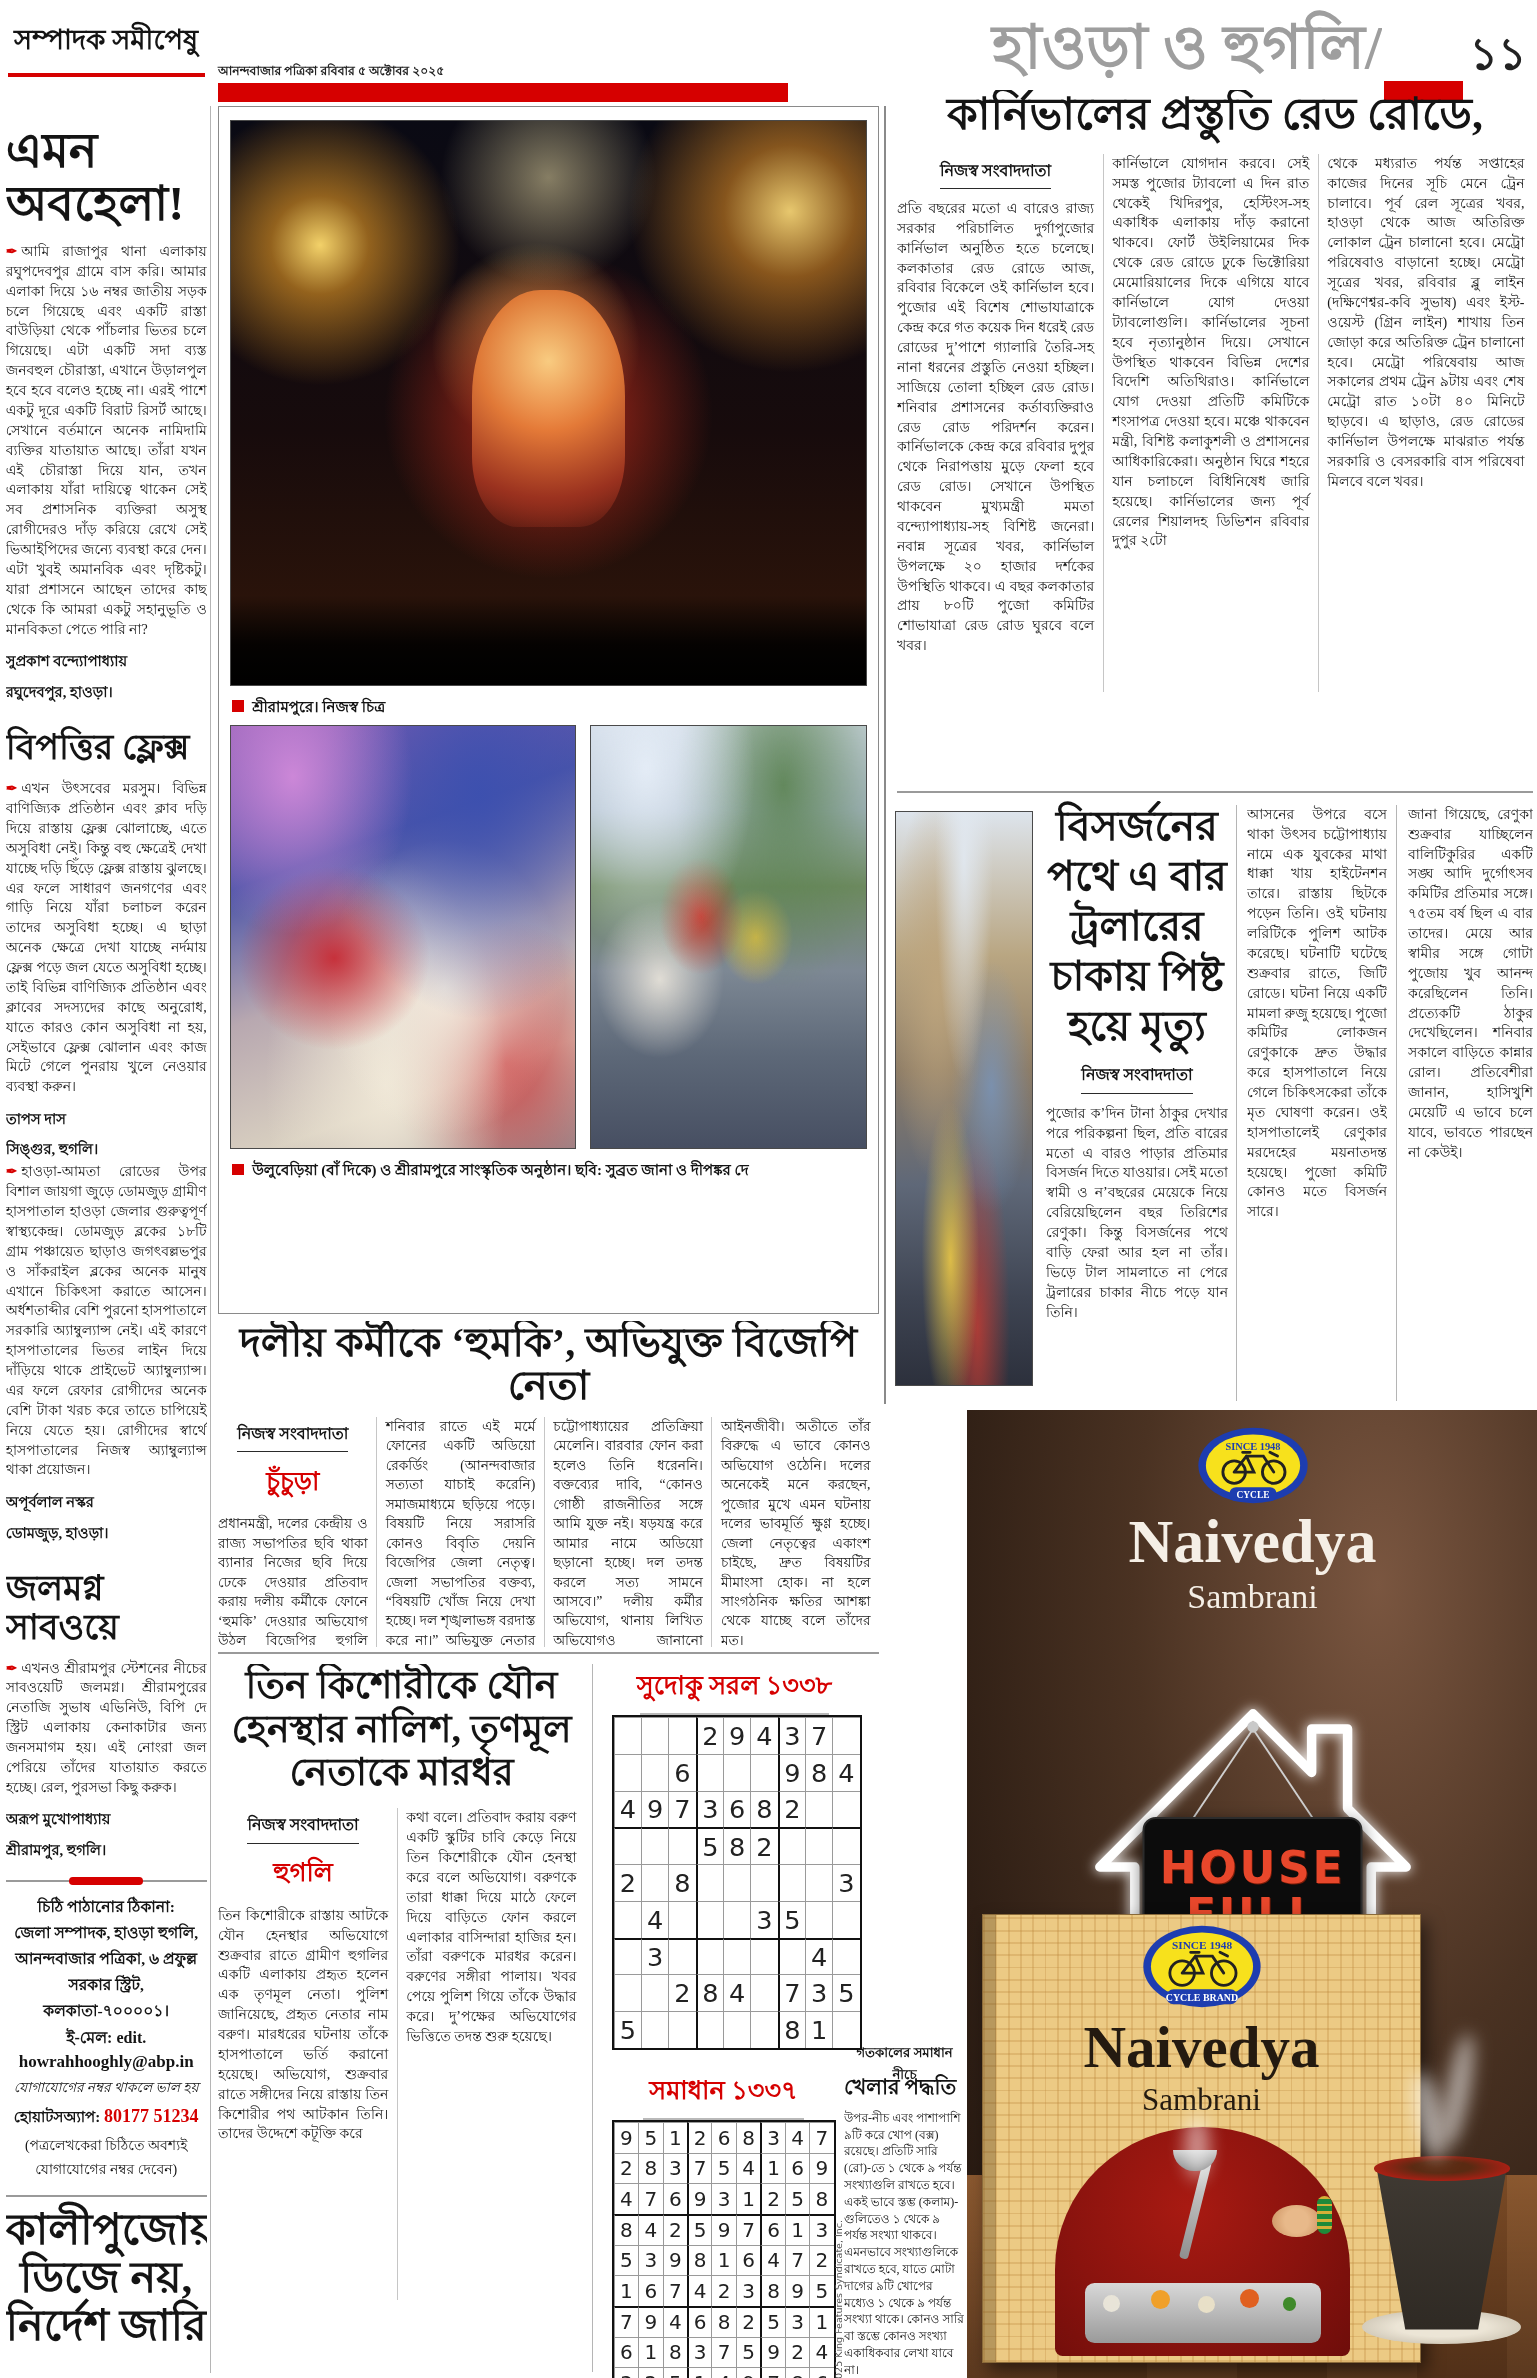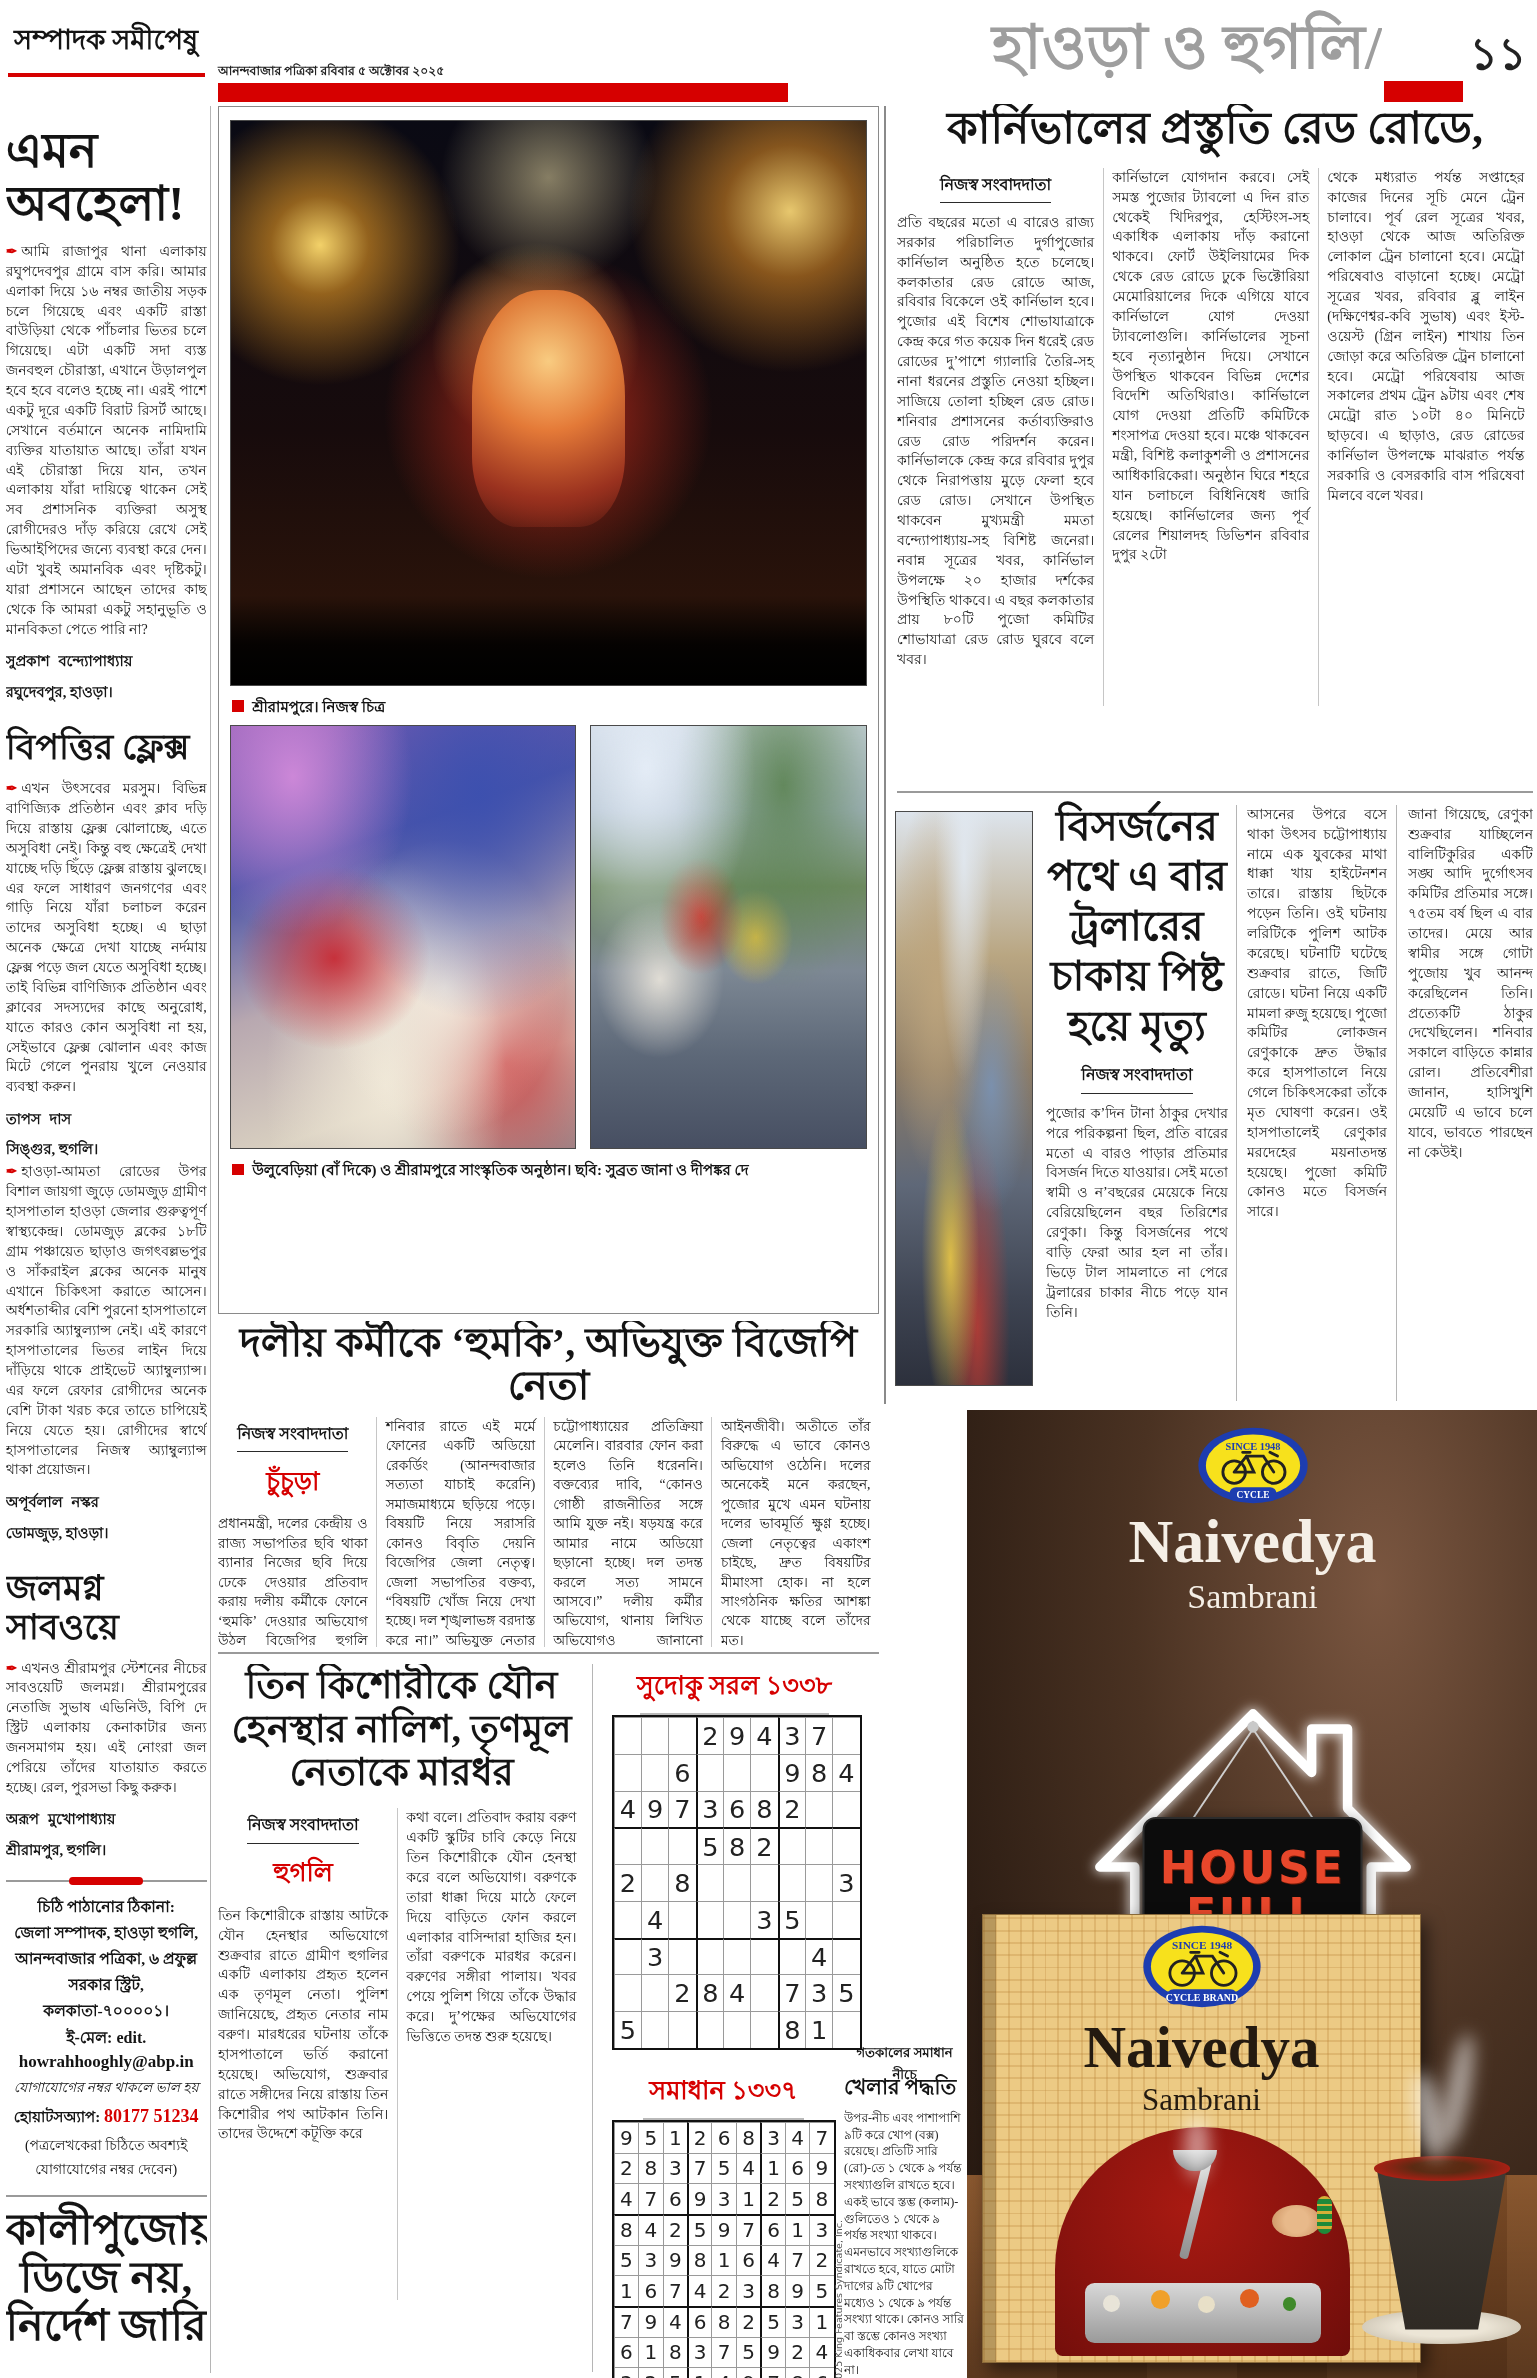--- a/index.html
+++ b/index.html
@@ -2,21 +2,21 @@
 <html style="font-size:15px"><head>
 <meta charset="utf-8">
 <style>
   html,body{margin:0;padding:0;background:#e8e8e8;}
   #page{position:relative;width:1538px;height:2378px;background:#ffffff;overflow:hidden;
         font-family:"Liberation Serif",serif;color:#141414;}
   .abs{position:absolute;}
   .clip{overflow:hidden;}
   .bengali-body{font-size:14px;line-height:1.42;text-align:justify;color:#161616;}
   .lead-icon{color:#d60000;font-weight:bold;margin-right:3.8px;}
-  .sig{font-weight:bold;font-size:14.7px;margin-top:9.5px;font-family:Liberation Mono, monospace;}
+  .sig{font-weight:bold;font-size:14.7px;margin-top:9.5px;}
   .place{font-weight:bold;font-size:14.7px;margin-top:5.7px;}
   .letter-head{font-size:35px;font-weight:bold;line-height:1.1;margin:24.6px 0 11.4px;}
   .byblock{text-align:center;margin:3.8px 0 9.5px;}
   .byline{display:inline-block;font-size:16px;font-weight:bold;padding-bottom:3.8px;border-bottom:1.9px solid #2a2a2a;}
   .dateline{display:block;margin-top:9.5px;color:#d60000;font-size:25.6px;font-weight:bold;}
   .cols{display:flex;}
   .col{flex:1;padding:0 8.5px;border-left:0.9px solid #c6c6c6;}
   .col:first-child{border-left:none;padding-left:0;}
   .redsq{display:inline-block;width:11.4px;height:11.4px;background:#d60000;margin-right:8.5px;}
   .cap{font-size:15px;font-weight:bold;margin:8.5px 1.9px 3.8px;}
@@ -385,21 +385,21 @@
 
     <div class="abs clip" style="left:238px;top:405px;width:121px;height:303px;">
       <div style="font-size:21px;font-weight:bold;">খেলার পদ্ধতি</div>
       <p style="font-size:12px;line-height:1.4;margin:3.8px 0 0;text-align:left;">উপর-নীচ এবং পাশাপাশি ৯টি করে খোপ (বক্স) রয়েছে। প্রতিটি সারি (রো)-তে ১ থেকে ৯ পর্যন্ত সংখ্যাগুলি রাখতে হবে। একই ভাবে স্তম্ভ (কলাম)-গুলিতেও ১ থেকে ৯ পর্যন্ত সংখ্যা থাকবে। এমনভাবে সংখ্যাগুলিকে রাখতে হবে, যাতে মোটা দাগের ৯টি খোপের মধ্যেও ১ থেকে ৯ পর্যন্ত সংখ্যা থাকে। কোনও সারি বা স্তম্ভে কোনও সংখ্যা একাধিকবার লেখা যাবে না।</p>
       <p style="font-size:11.4px;font-style:italic;margin:7.6px 0 0;">‘কিং ফিচার্স সিন্ডিকেট’-এর সঙ্গে ব্যবস্থাক্রমে</p>
     </div>
   </div>
 
   <div class="abs" style="left:884px;top:106px;width:0px;height:1298px;border-left:2.8px double #8a8a8a;"></div>
 
-  <div class="abs clip" style="left:897px;top:104px;width:636px;height:678px;">
+  <div class="abs clip" style="left:897px;top:90px;width:636px;height:678px;">
     <div style="font-size:44px;font-weight:bold;text-align:center;line-height:1.15;">
       <div>কার্নিভালের প্রস্তুতি রেড রোডে,</div>
     </div>
     <div class="cols" style="margin-top:13.2px;height:538px;">
       <div class="col clip">
         <div class="byblock">
           <span class="byline">নিজস্ব সংবাদদাতা</span>
         </div>
         <p class="bengali-body" style="margin:0;">প্রতি বছরের মতো এ বারেও রাজ্য সরকার পরিচালিত দুর্গাপুজোর কার্নিভাল অনুষ্ঠিত হতে চলেছে। কলকাতার রেড রোডে আজ, রবিবার বিকেলে ওই কার্নিভাল হবে। পুজোর এই বিশেষ শোভাযাত্রাকে কেন্দ্র করে গত কয়েক দিন ধরেই রেড রোডের দু’পাশে গ্যালারি তৈরি-সহ নানা ধরনের প্রস্তুতি নেওয়া হচ্ছিল। সাজিয়ে তোলা হচ্ছিল রেড রোড। শনিবার প্রশাসনের কর্তাব্যক্তিরাও রেড রোড পরিদর্শন করেন। কার্নিভালকে কেন্দ্র করে রবিবার দুপুর থেকে নিরাপত্তায় মুড়ে ফেলা হবে রেড রোড। সেখানে উপস্থিত থাকবেন মুখ্যমন্ত্রী মমতা বন্দ্যোপাধ্যায়-সহ বিশিষ্ট জনেরা। নবান্ন সূত্রের খবর, কার্নিভাল উপলক্ষে ২০ হাজার দর্শকের উপস্থিতি থাকবে। এ বছর কলকাতার প্রায় ৮০টি পুজো কমিটির শোভাযাত্রা রেড রোড ঘুরবে বলে খবর।</p>
       </div>

